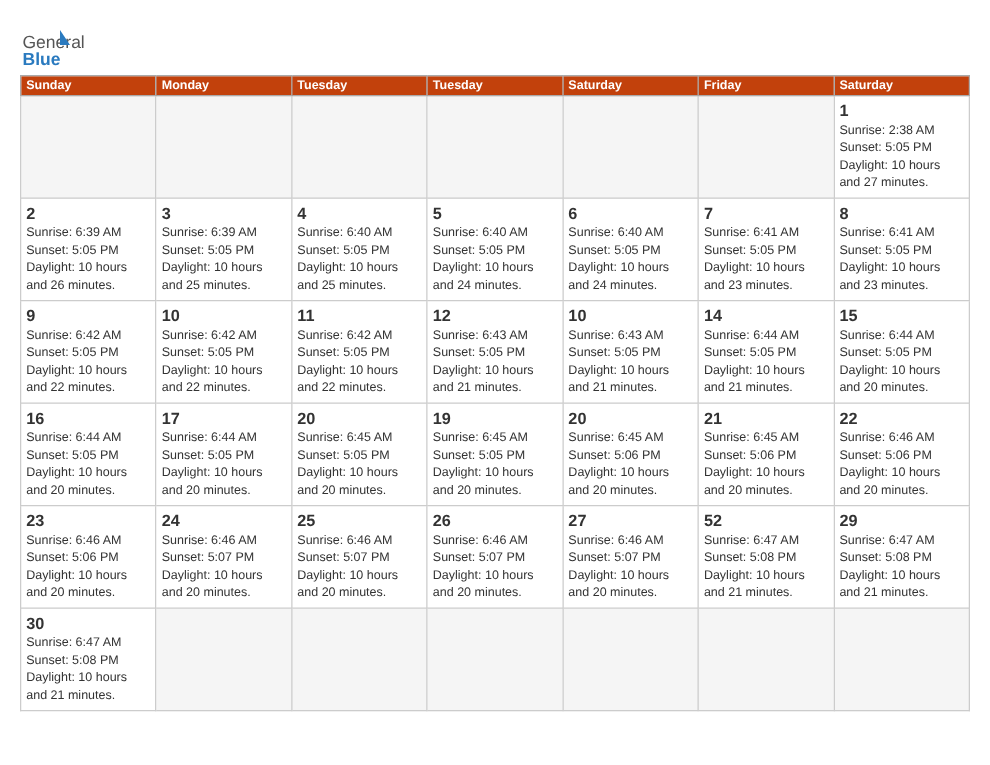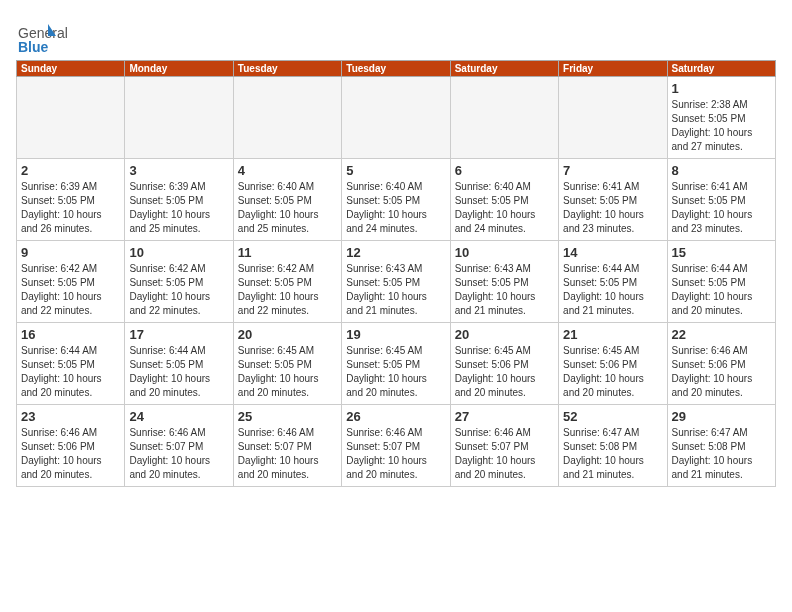--- a/index.html
+++ b/index.html
@@ -290,14 +290,28 @@
 Sunset: 5:08 PM
 Daylight: 10 hours and 21 minutes.</div>
         </td>
         <td>
           <span class="day-number">29</span>
           <div class="day-info">Sunrise: 6:47 AM
 Sunset: 5:08 PM
 Daylight: 10 hours and 21 minutes.</div>
         </td>
       </tr>
+      <tr class="week-row">
+        <td>
+          <span class="day-number">30</span>
+          <div class="day-info">Sunrise: 6:47 AM
+Sunset: 5:08 PM
+Daylight: 10 hours and 21 minutes.</div>
+        </td>
+        <td class="empty"></td>
+        <td class="empty"></td>
+        <td class="empty"></td>
+        <td class="empty"></td>
+        <td class="empty"></td>
+        <td class="empty"></td>
+      </tr>
     </tbody>
 </table>
 
 </body></html>

